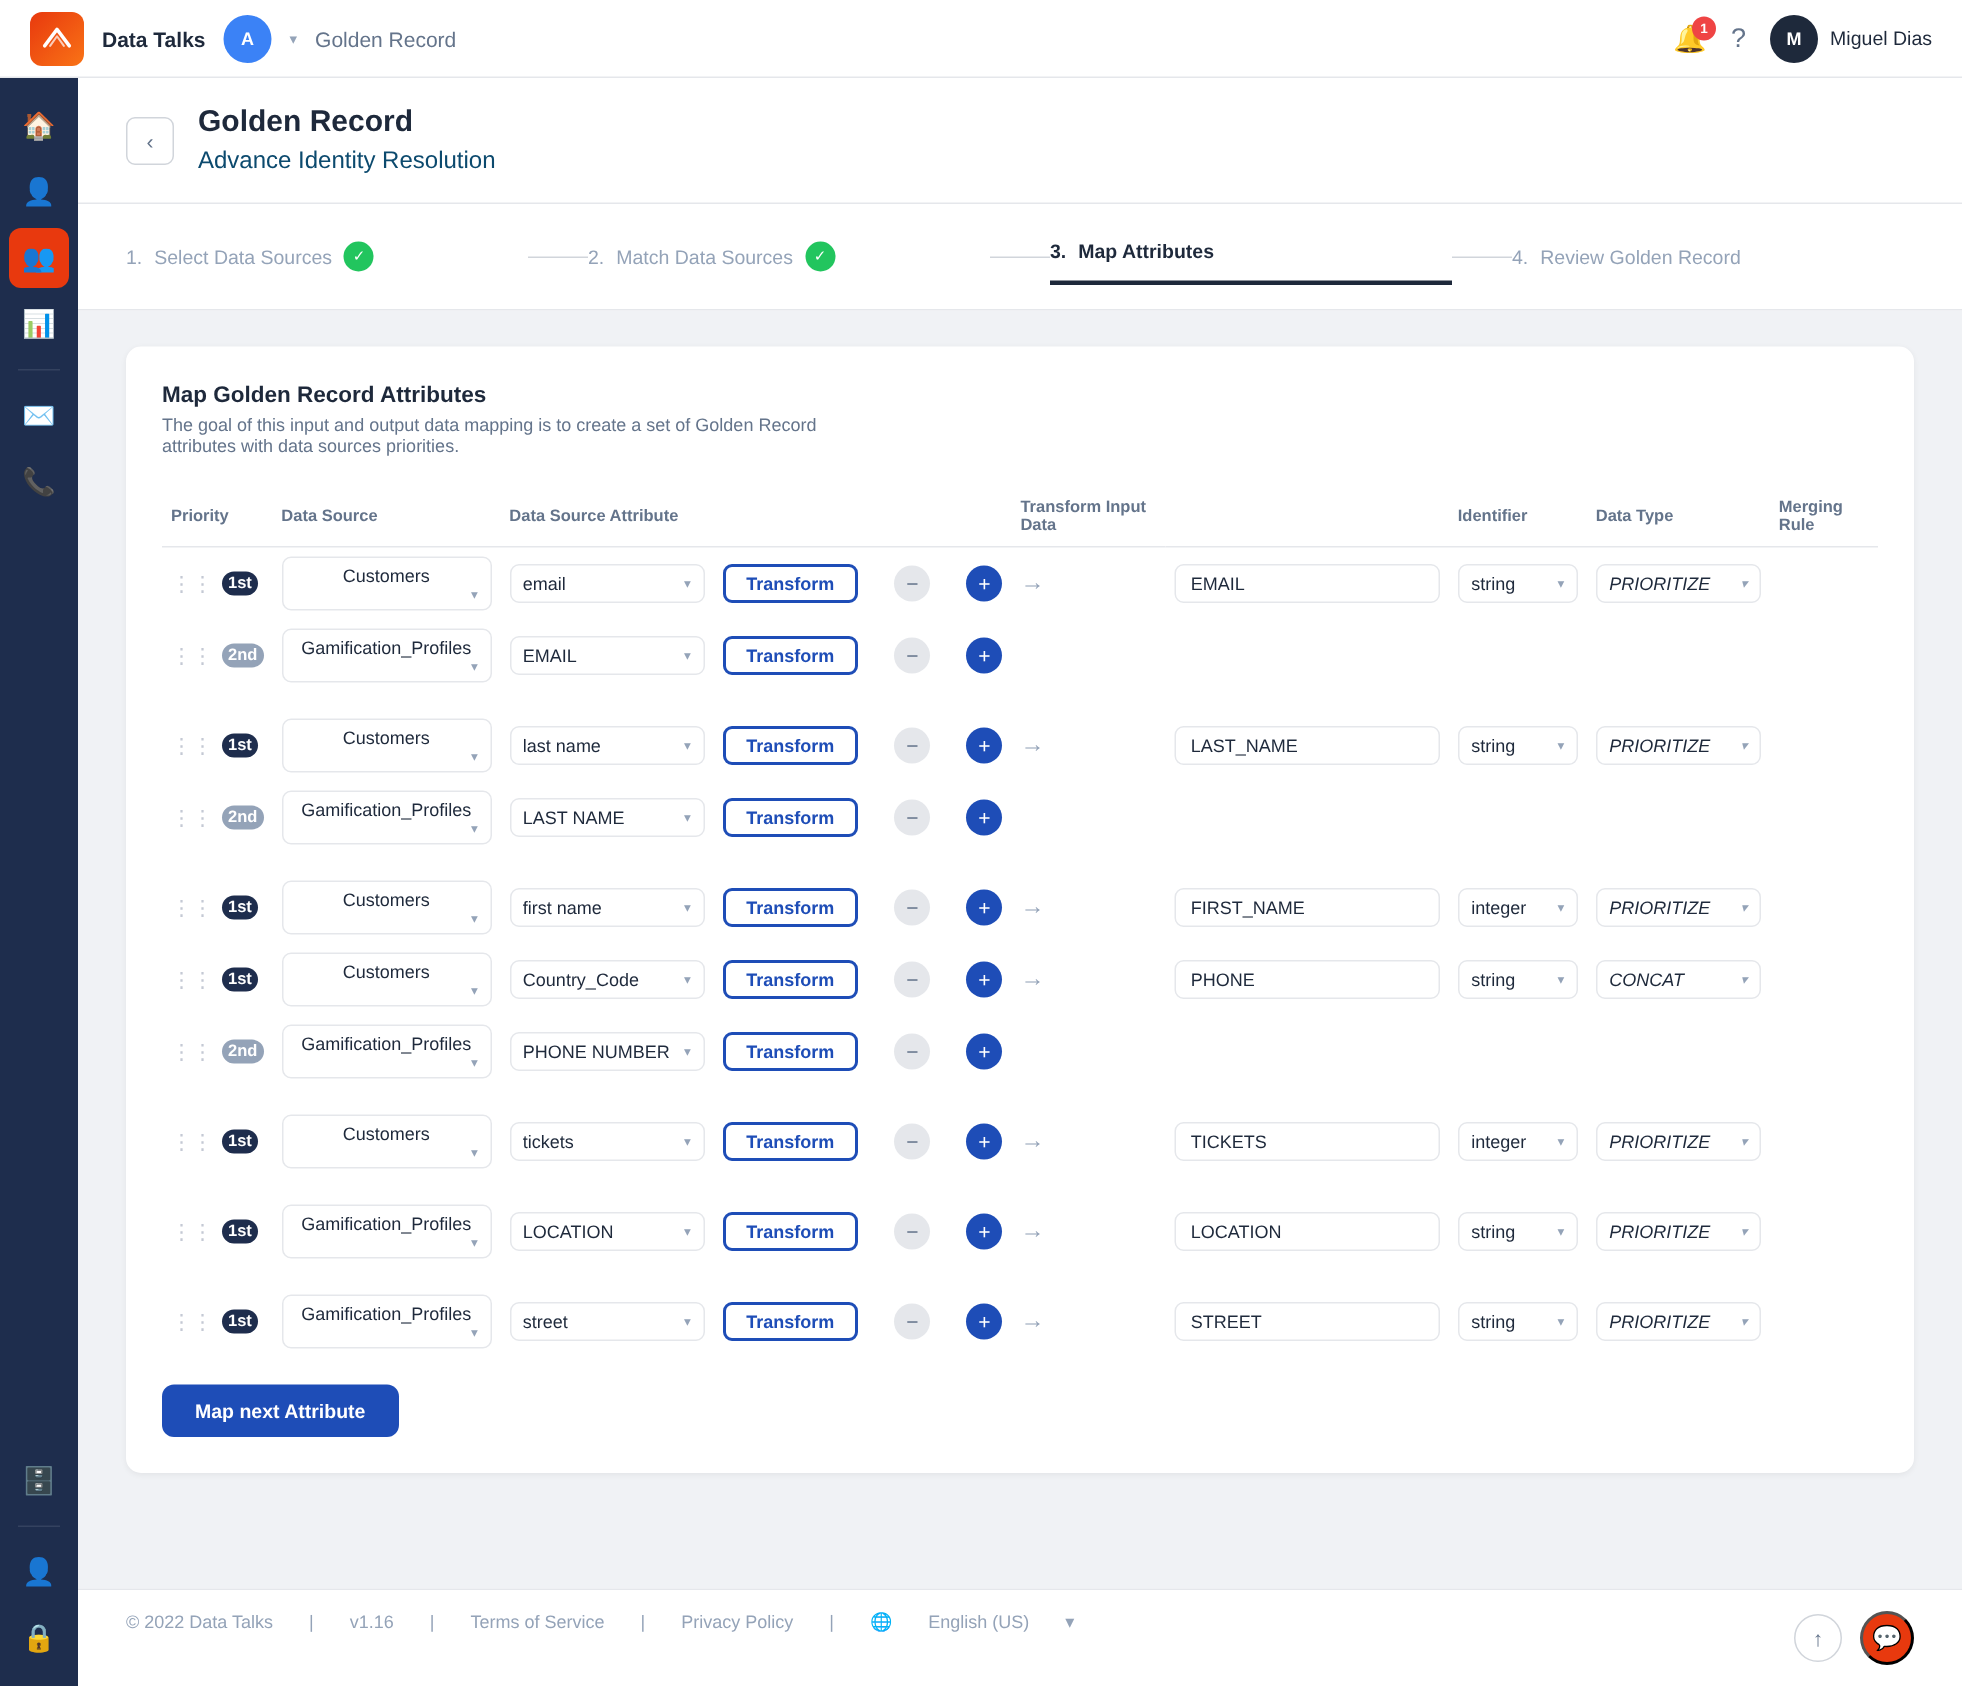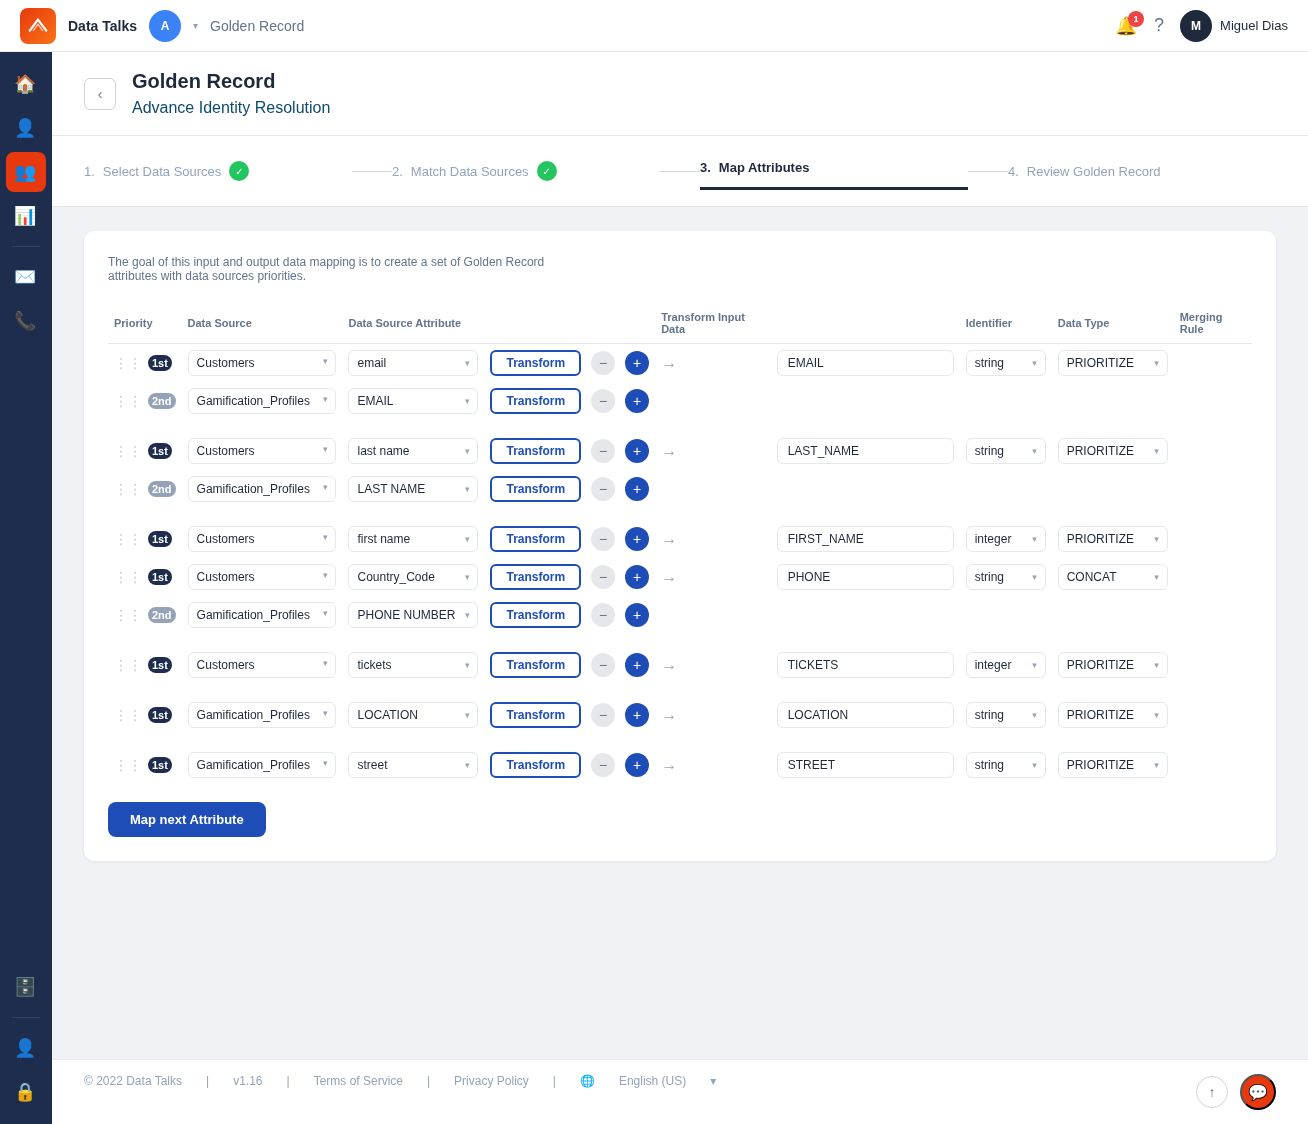--- a/index.html
+++ b/index.html
@@ -90,23 +90,23 @@
 
     .drag-handle { color: #c4c9d4; font-size: 14px; cursor: grab; }
     .priority-badge {
       font-size: 11px; font-weight: 700; color: #fff; padding: 2px 4px;
       border-radius: 10px; display: inline-block;
     }
     .badge-1st { background: #1e2d4d; }
     .badge-2nd { background: #94a3b8; }
 
     .source-select {
-      display: flex; gap: 13px;
+      display: flex; align-items: center; gap: 0;
       border: 1px solid #e5e7eb; border-radius: 6px; padding: 5px 8px;
-      background: #fff; min-width: 140px; cursor: pointer; font-size: 12px; color: #1e293b;
+      background: #fff; min-width: 140px; cursor: pointer; font-size: 12px; color: #1e293b; flex-direction: column;
     }
     .source-select .chevron { color: #94a3b8; font-size: 9px; margin-left: auto; }
 
     .attr-select {
       display: flex; align-items: center; gap: 4px;
       border: 1px solid #e5e7eb; border-radius: 6px; padding: 5px 8px;
       background: #fff; min-width: 130px; cursor: pointer; font-size: 12px; color: #1e293b;
     }
     .attr-select .chevron { color: #94a3b8; font-size: 9px; margin-left: auto; }
 
@@ -138,21 +138,21 @@
     .type-select {
       display: flex; align-items: center; gap: 4px;
       border: 1px solid #e5e7eb; border-radius: 6px; padding: 5px 8px;
       background: #fff; min-width: 80px; cursor: pointer; font-size: 12px; color: #1e293b;
     }
     .type-select .chevron { color: #94a3b8; font-size: 9px; margin-left: auto; }
 
     .merge-select {
       display: flex; align-items: center; gap: 4px;
       border: 1px solid #e5e7eb; border-radius: 6px; padding: 5px 8px;
-      background: #fff; min-width: 110px; cursor: pointer; font-size: 12px; color: #1e293b;
+      background: #fff; min-width: 110px; cursor: pointer; font-size: 12px; color: #1e293b; font-style: italic;
     }
     .merge-select .chevron { color: #94a3b8; font-size: 9px; margin-left: auto; }
 
     .row-spacer { height: 8px; }
 
     .map-btn {
       background: #1e4db7; color: #fff; border: none; border-radius: 8px;
       padding: 10px 22px; font-size: 13px; font-weight: 600; cursor: pointer;
       margin-top: 18px; display: inline-block;
     }
@@ -170,21 +170,21 @@
       width: 32px; height: 32px; border-radius: 50%; border: 1px solid #d1d5db;
       background: #fff; display: flex; align-items: center; justify-content: center;
       cursor: pointer; color: #64748b; font-size: 14px;
     }
     .footer-chat-btn {
       width: 36px; height: 36px; border-radius: 50%; background: #e8390e;
       display: flex; align-items: center; justify-content: center; cursor: pointer;
       color: #fff; font-size: 16px;
     }
 
-    .controls-group { display: flex; align-items: center; gap: 10px; }
+    .controls-group { display: flex; align-items: center; gap: 24px; }
   </style>
 </head>
 <body>
 
 <div class="topnav">
   <div class="topnav-logo">
     <svg viewBox="0 0 24 24" fill="none">
       <path d="M3 17 L12 5 L21 17" stroke="#fff" stroke-width="2.5" stroke-linecap="round" stroke-linejoin="round"></path>
       <path d="M7 17 L12 10 L17 17" stroke="#fff" stroke-width="1.5" stroke-linecap="round" stroke-linejoin="round" opacity="0.7"></path>
     </svg>
@@ -252,20 +252,21 @@
       </div>
       <div class="step-divider"></div>
       <div class="step">
         <span class="step-num">4.</span>
         <span class="step-label">Review Golden Record</span>
       </div>
     </div>
 
     <div class="content">
       <div class="card">
+        <div class="section-title">Map Golden Record Attributes</div>
         <div class="section-desc">The goal of this input and output data mapping is to create a set of Golden Record attributes with data sources priorities.</div>
 
         <table class="attr-table">
           <thead>
             <tr>
               <th>Priority</th>
               <th>Data Source</th>
               <th colspan="2">Data Source Attribute</th>
               <th>Transform Input Data</th>
               <th></th>

